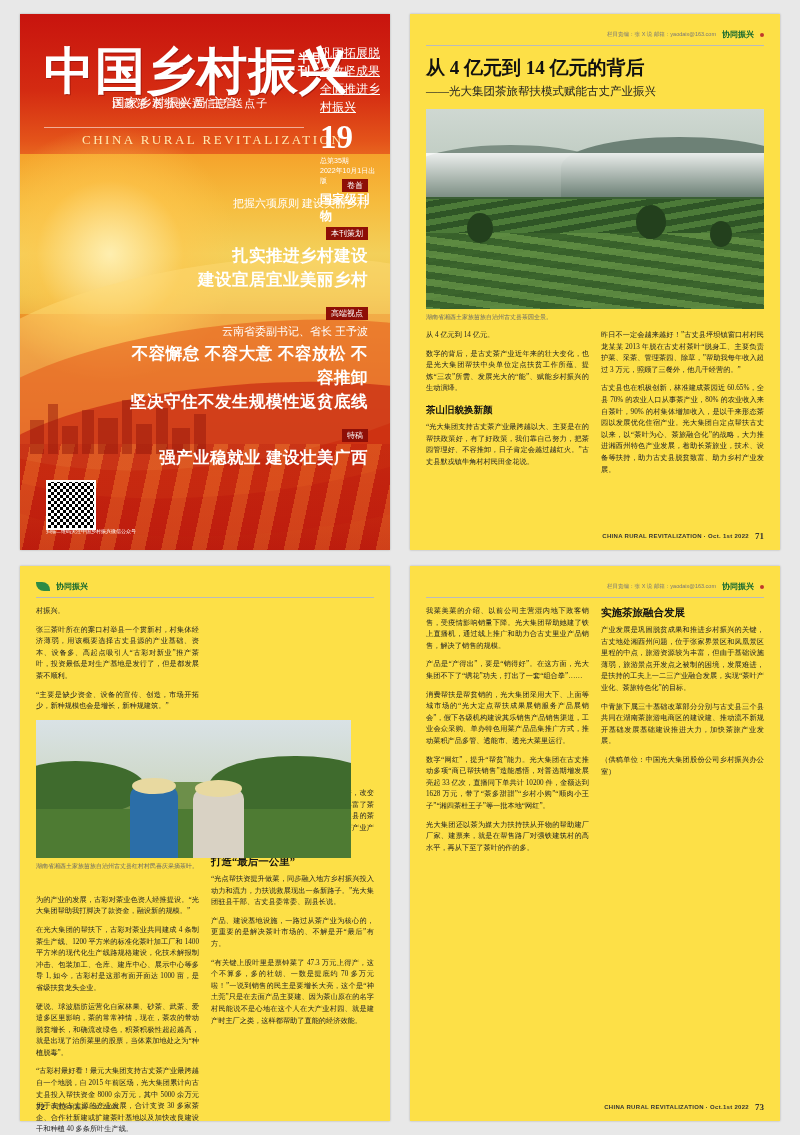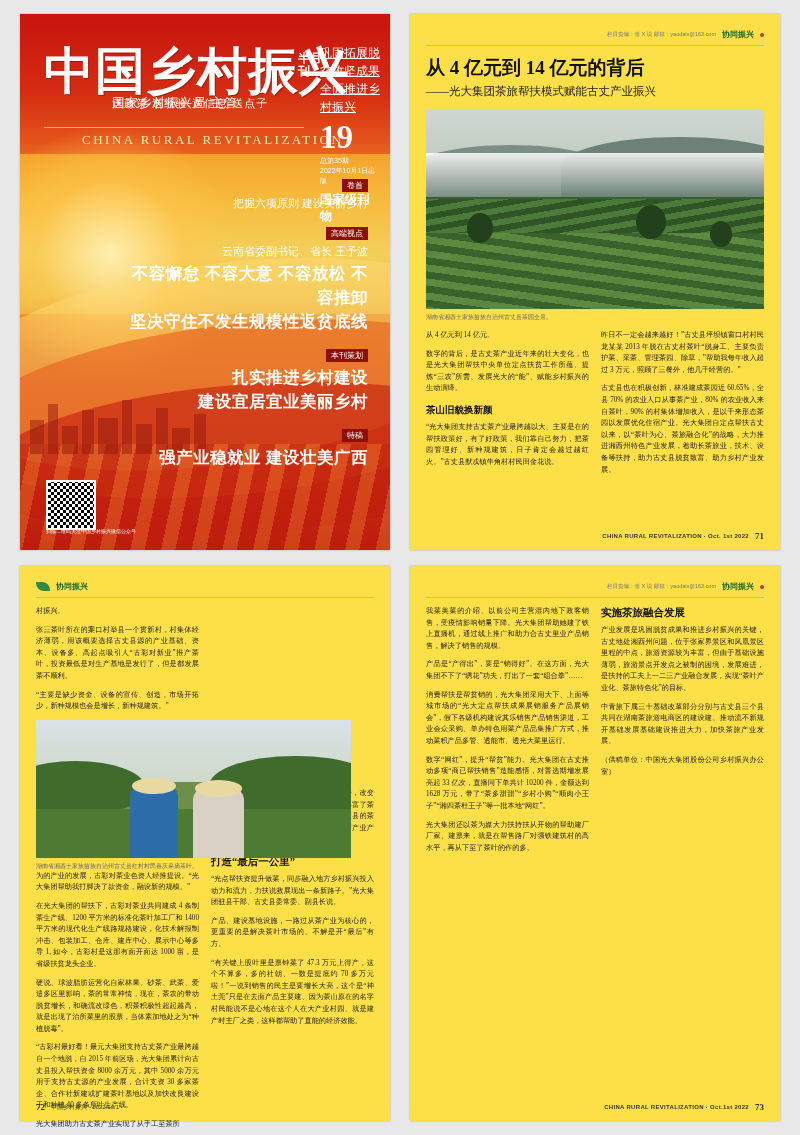--- a/index.html
+++ b/index.html
@@ -142,29 +142,29 @@
 2022年10月1日出版</div>
     <div class="cv-grade">国家级刊物</div>
   </div>
 
   <div class="cv-lines">
     <div class="cv-blk">
       <div class="cv-tag">卷首</div>
       <div class="cv-l-sm">把握六项原则  建设美丽乡村</div>
     </div>
     <div class="cv-blk">
+      <div class="cv-tag">本刊策划</div>
+      <div class="cv-l-big">扎实推进乡村建设</div>
+      <div class="cv-l-big">建设宜居宜业美丽乡村</div>
+    </div>
+    <div class="cv-blk">
       <div class="cv-tag">高端视点</div>
       <div class="cv-l-sm">云南省委副书记、省长 王予波</div>
       <div class="cv-l-big">不容懈怠 不容大意 不容放松 不容推卸</div>
       <div class="cv-l-big">坚决守住不发生规模性返贫底线</div>
-    </div>
-    <div class="cv-blk">
-      <div class="cv-tag">本刊策划</div>
-      <div class="cv-l-big">扎实推进乡村建设</div>
-      <div class="cv-l-big">建设宜居宜业美丽乡村</div>
     </div>
     <div class="cv-blk">
       <div class="cv-tag">特稿</div>
       <div class="cv-l-big">强产业稳就业  建设壮美广西</div>
     </div>
   </div>
 
   <div class="cv-qr">
       <div class="cv-qr-in"></div>
     </div>
@@ -194,21 +194,21 @@
     <div class="ph-tree" style="left:62%;top:48%;width:30px;height:34px;"></div>
     <div class="ph-tree" style="left:84%;top:56%;width:22px;height:26px;"></div>
   </div>
   <div class="cap">湖南省湘西土家族苗族自治州古丈县茶园全景。</div>
 
   <div class="cols">
     <div class="col">
       <div class="bodytxt">从 4 亿元到 14 亿元。</div>
       <div class="bodytxt">数字的背后，是古丈茶产业近年来的壮大变化，也是光大集团帮扶中央单位定点扶贫工作所蕴、提炼“三农”所需、发展光大的“能”、赋能乡村振兴的生动演绎。</div>
       <div class="subhead">茶山旧貌换新颜</div>
-      <div class="bodytxt">“光大集团支持古丈茶产业最跨越以大、主要是在的帮扶政策好，有了好政策，我们靠自己努力，把茶园管理好、新种规建筑，日子肯定会越过越红火。”古丈县默戎镇牛角村村民田金花说。</div>
+      <div class="bodytxt">“光大集团支持古丈茶产业最跨越以大、主要是在的帮扶政策好，有了好政策，我们靠自己努力，把茶园管理好、不容推卸，日子肯定会越过越红火。”古丈县默戎镇牛角村村民田金花说。</div>
     </div>
     <div class="col">
       <div class="bodytxt">昨日不一定会越来越好！”古丈县坪坝镇窗口村村民龙某某 2013 年脱在古丈村茶叶“脱身工、主要负责护菜、采茶、管理茶园、除草，”帮助我每年收入超过 3 万元，照顾了三餐外，他几千经营的。”</div>
       <div class="bodytxt">古丈县也在积极创新，林准建成茶园近 60.65%，全县 70% 的农业人口从事茶产业，80% 的农业收入来自茶叶，90% 的村集体增加收入，是以千来形态茶园以发展优化住宿产业。光大集团自定点帮扶古丈以来，以“茶叶为心、茶旅融合化”的战略，大力推进湘西州特色产业发展，着助长茶旅业，技术、设备等扶持，助力古丈县脱贫致富、助力乡村产业发展。</div>
     </div>
   </div>
 
   <div class="ftr right">
     <span class="ftr-en">CHINA RURAL REVITALIZATION · Oct. 1st  2022</span>
     <span class="ftr-pg">71</span>
@@ -235,21 +235,21 @@
         <div class="p2-bush" style="left:-10%;top:30%;width:45%;height:40%;"></div>
         <div class="p2-bush" style="left:55%;top:26%;width:55%;height:44%;"></div>
         <div class="p2-bush" style="left:0;bottom:-20%;width:130%;height:55%;border-radius:0;background:#4e7b33;"></div>
         <div class="p2-person" style="left:30%;width:15%;height:52%;background:#2b6ea8;"></div>
         <div class="p2-hat" style="left:30.5%;top:42%;width:14%;height:12%;"></div>
         <div class="p2-person" style="left:50%;width:16%;height:50%;background:#d9d2c4;"></div>
         <div class="p2-hat" style="left:50.5%;top:44%;width:15%;height:12%;"></div>
       </div>
       <div class="cap" style="width:193%">湖南省湘西土家族苗族自治州古丈县红村村民喜庆采摘茶叶。</div>
 
-      <div class="bodytxt" style="margin-top:0">为的产业的发展，古彩对茶业色资人经推提设。“光大集团帮助我打脚决了款资金，融设新的规模。”</div>
+      <div class="bodytxt" style="margin-top:24px">为的产业的发展，古彩对茶业色资人经推提设。“光大集团帮助我打脚决了款资金，融设新的规模。”</div>
       <div class="bodytxt">在光大集团的帮扶下，古彩对茶业共同建成 4 条制茶生产线、1200 平方米的标准化茶叶加工厂和 1400 平方米的现代化生产线路规格建设，化技术解报制冲击、包装加工、仓库、建库中心、展示中心等多导 1, 如今，古彩村是这那有面开面达 1000 亩，是省级扶贫龙头企业。</div>
       <div class="bodytxt">硬说、球波脂肪运营化自家林果、砂茶、武茶、爱遣多区里影响，茶的常常神情，现在，茶农的带动脱贫增长，和确流改绿色，积茶积极性超起越高，就是出现了治所菜里的股票，当体素加地处之为“种植脱毒”。</div>
       <div class="bodytxt">“古彩村最好看！最元大集团支持古丈茶产业最跨越自一个地脱，自 2015 年前区场，光大集团累计向古丈县投入帮扶资金 8000 余万元，其中 5000 余万元用于支持古丈源的产业发展，合计支资 30 多家茶企、合作社新建或扩建茶叶基地以及加快改良建设干和种植 40 多条所叶生产线。</div>
       <div class="bodytxt">光大集团助力古丈茶产业实现了从手工至茶所</div>
     </div>
     <div class="col">
       <div style="height:182px"></div>
       <div class="bodytxt">现化，工业化、标准化生产茶叶的大步迈进，改变了茶山太菜农只靠卖茶、产销菜的现状。丰富了茶叶品种、大幅提高了茶叶产量。针对，古丈县的茶叶产量由 4300 吨发展到现在的 11 万吨，茶产业产值由 4 亿元跳高到了 14 亿元。</div>
       <div class="subhead2">打造“最后一公里”</div>
       <div class="bodytxt">“光点帮扶资提升做菜，同步融入地方乡村振兴投入动力和流力，力扶说救展现出一条新路子。”光大集团驻县干部、古丈县委常委、副县长说。</div>

